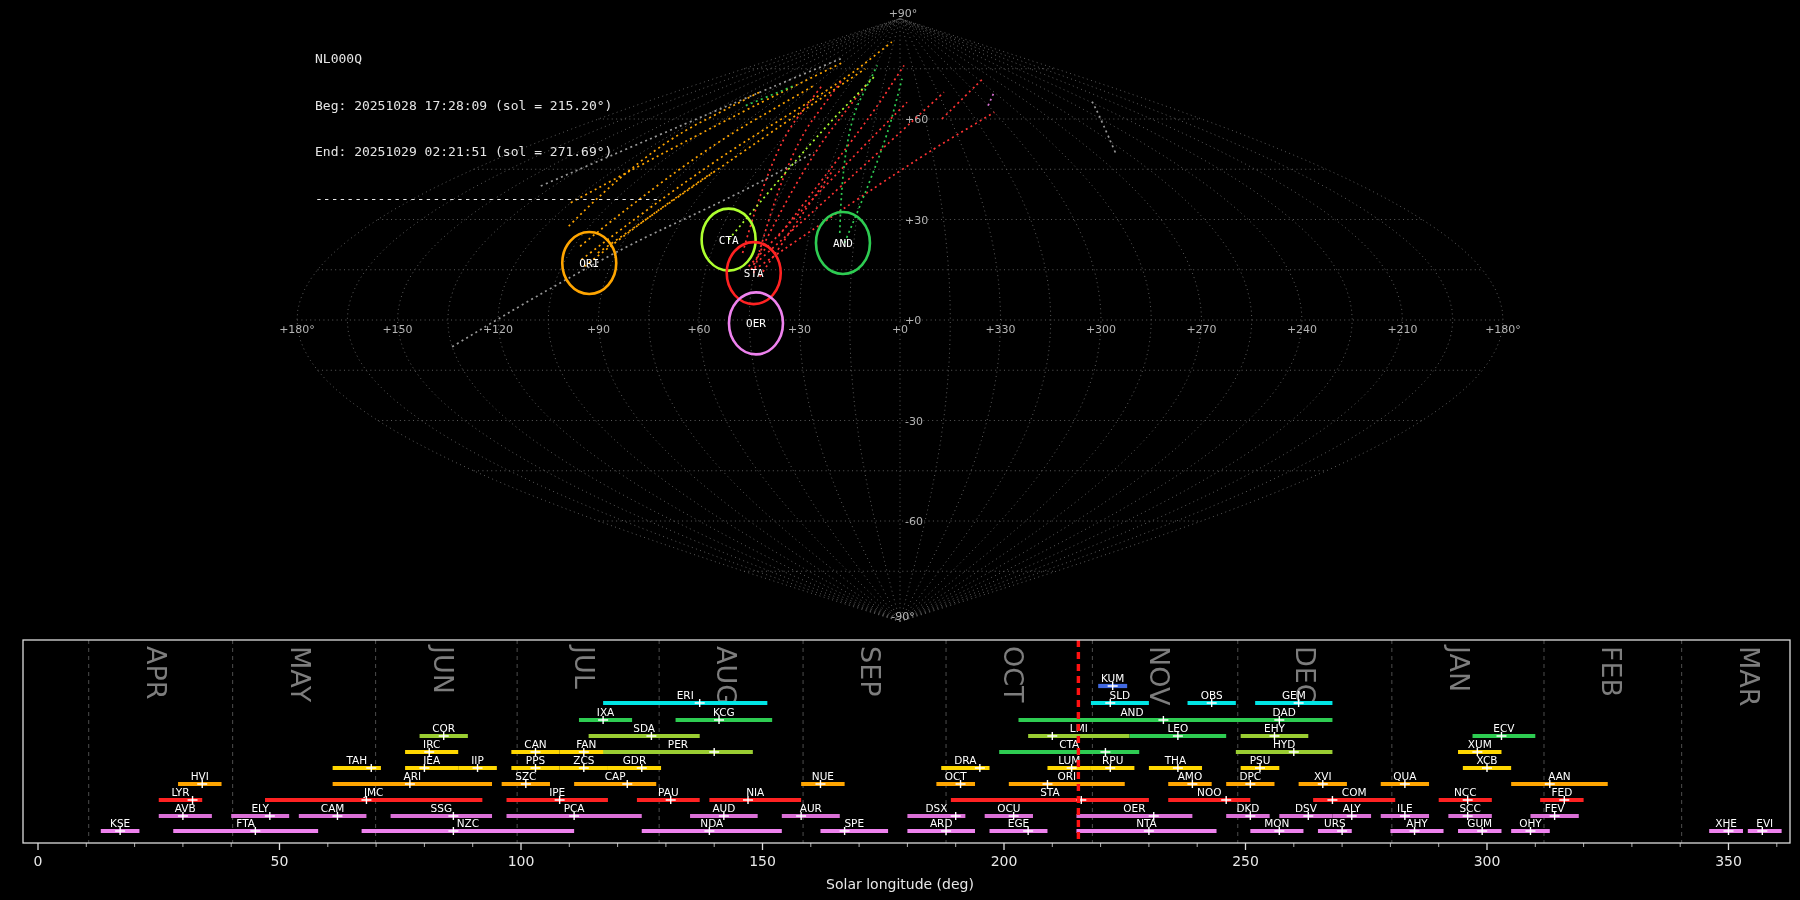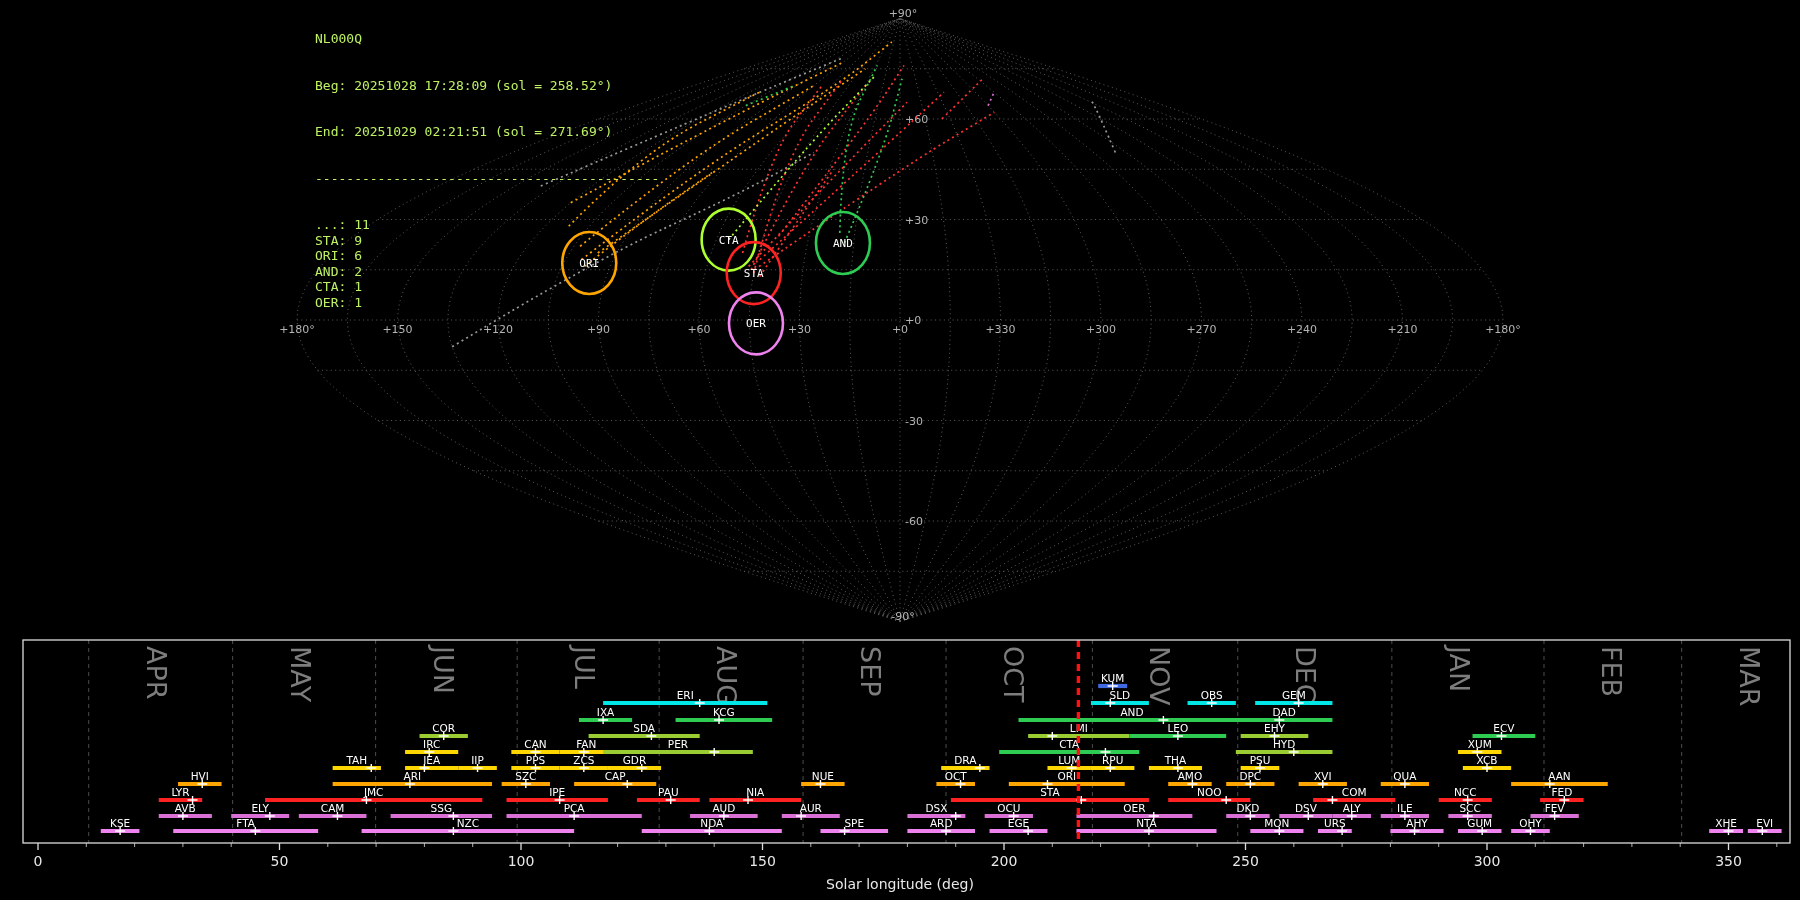--- a/index.html
+++ b/index.html
@@ -1,20 +1,20 @@
 <!DOCTYPE html>
 <html><head>
 <meta charset="utf-8">
 <style>
   html,body{margin:0;padding:0;background:#000;}
   body{width:1800px;height:900px;overflow:hidden;font-family:"DejaVu Sans","Liberation Sans",sans-serif;}
   .stage{position:relative;width:1800px;height:668px;background:#000;}
   #sky-svg{position:absolute;top:0;left:0;}
   #tl-svg{position:absolute;top:630px;left:0;}
-  .info{position:absolute;left:315px;top:0;color:#bef264;
+  .info{position:absolute;left:315px;top:20px;color:#e5e5e5;
         font:13px/15.5px "DejaVu Sans Mono","Liberation Mono",monospace;white-space:pre;}
   .info .divider{letter-spacing:0px;}
 </style>
 </head>
 <body>
 
 <div class="stage">
   <svg id="sky-svg" width="1800" height="630">
       <g stroke="#9a9a9a" stroke-width="1" stroke-dasharray="1 3.4" fill="none" opacity="0.6">
         <line x1="743.940786241191" y1="571.25" x2="1056.0592137588092" y2="571.25"></line>
@@ -109,24 +109,23 @@
         <ellipse cx="753.7279192638936" cy="273.1" rx="27" ry="31" stroke="#ff2222" stroke-width="2.6"></ellipse>
         <text x="753.7279192638936" y="277.1" fill="#fff" font-size="11" text-anchor="middle">STA</text>
         <ellipse cx="842.951711707285" cy="242.95" rx="27" ry="31" stroke="#2ecc52" stroke-width="2.6"></ellipse>
         <text x="842.951711707285" y="246.95" fill="#fff" font-size="11" text-anchor="middle">AND</text>
         <ellipse cx="755.9719395127219" cy="323.35" rx="27" ry="31" stroke="#ee82ee" stroke-width="2.6"></ellipse>
         <text x="755.9719395127219" y="327.35" fill="#fff" font-size="11" text-anchor="middle">OER</text>
       </g>
     </svg>
   <div class="info">
     <div>NL000Q</div>
-    <div>Beg: 20251028 17:28:09 (sol = 258.52°)</div>
+    <div>Beg: 20251028 17:28:09 (sol = 215.20°)</div>
     <div>End: 20251029 02:21:51 (sol = 271.69°)</div>
     <div class="divider">--------------------------------------------</div>
-    <div id="counts"><div>...: 11</div><div>STA: 9</div><div>ORI: 6</div><div>AND: 2</div><div>CTA: 1</div><div>OER: 1</div></div>
   </div>
   <svg id="tl-svg" width="1800" height="270">
       <rect x="0" y="0" width="1800" height="270" fill="#000"></rect>
       <g>
         <line x1="88.715" y1="10" x2="88.715" y2="213" stroke="#4d4d4d" stroke-width="1" stroke-dasharray="4 4"></line>
         <text x="146.675" y="16" fill="#7d7d7d" font-size="27" transform="rotate(90 146.675 16)">APR</text>
         <line x1="232.649" y1="10" x2="232.649" y2="213" stroke="#4d4d4d" stroke-width="1" stroke-dasharray="4 4"></line>
         <text x="290.609" y="16" fill="#7d7d7d" font-size="27" transform="rotate(90 290.609 16)">MAY</text>
         <line x1="375.617" y1="10" x2="375.617" y2="213" stroke="#4d4d4d" stroke-width="1" stroke-dasharray="4 4"></line>
         <text x="433.57700000000006" y="16" fill="#7d7d7d" font-size="27" transform="rotate(90 433.57700000000006 16)">JUN</text>

